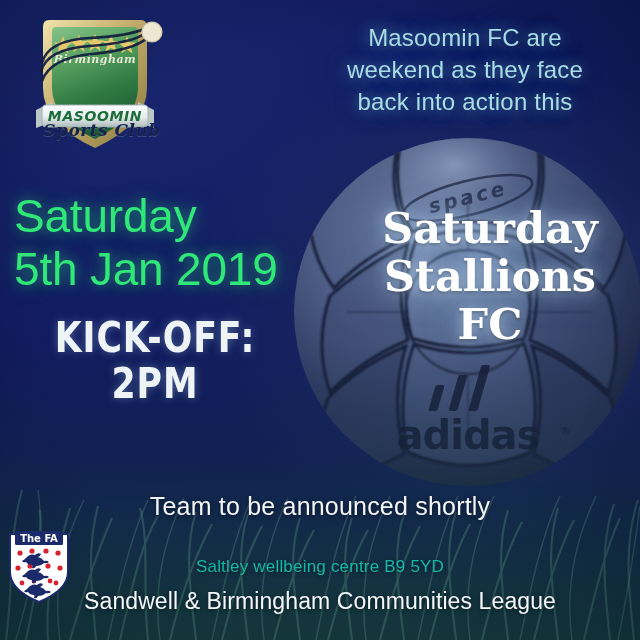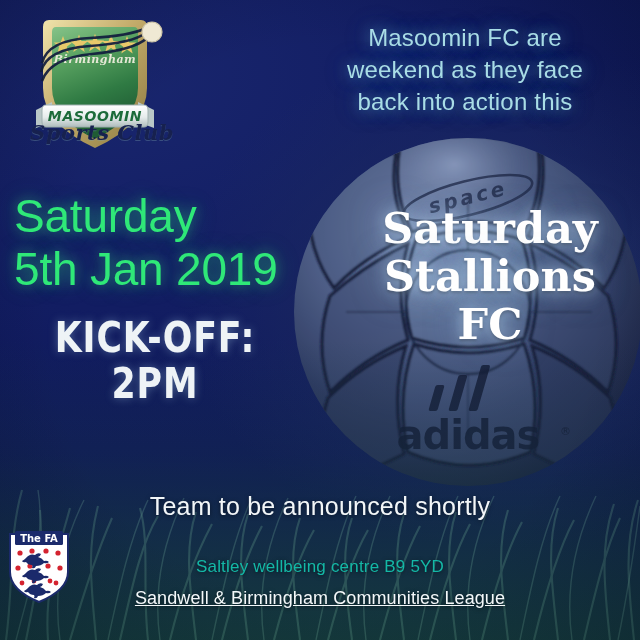--- a/index.html
+++ b/index.html
@@ -39,21 +39,21 @@
   }
   .ball-svg{width:100%;height:100%;}
 
   
   .crest{position:absolute;left:22px;top:6px;width:160px;height:160px;}
   .crest svg{width:100%;height:100%;}
   .crest-caption{
     position:absolute;left:22px;top:120px;width:160px;
     text-align:center;
     font-family:"DejaVu Serif",serif;
-    font-style:italic;font-weight:700;font-size:21px;
+    font-style:italic;font-weight:700;font-size:17px;
     color:#17214f;
     letter-spacing:.5px;
     text-shadow:0 1px 0 rgba(120,160,170,0.35);
   }
 
   
   .headline{
     position:absolute;left:300px;top:22px;width:330px;
     text-align:center;
     font-size:24px;line-height:1.33;
@@ -115,25 +115,24 @@
     position:absolute;left:0;right:0;top:557px;
     text-align:center;
     font-size:17px;
     color:#14b8a6;
     letter-spacing:.2px;
     text-shadow:0 1px 4px rgba(0,0,0,0.55);
   }
   .league{
     position:absolute;left:0;right:0;top:588px;
     text-align:center;
-    font-size:18px;
+    font-size:23px;
     color:#f4f8fa;
     letter-spacing:.1px;
     text-shadow:0 1px 4px rgba(0,0,0,0.55);
-    text-decoration:underline;
   }
 
   
   .fa-badge{position:absolute;left:6px;top:528px;width:66px;height:76px;}
   .fa-badge svg{width:100%;height:100%;}
 
   .nosel{user-select:none;}
 </style>
 </head>
 <body>

